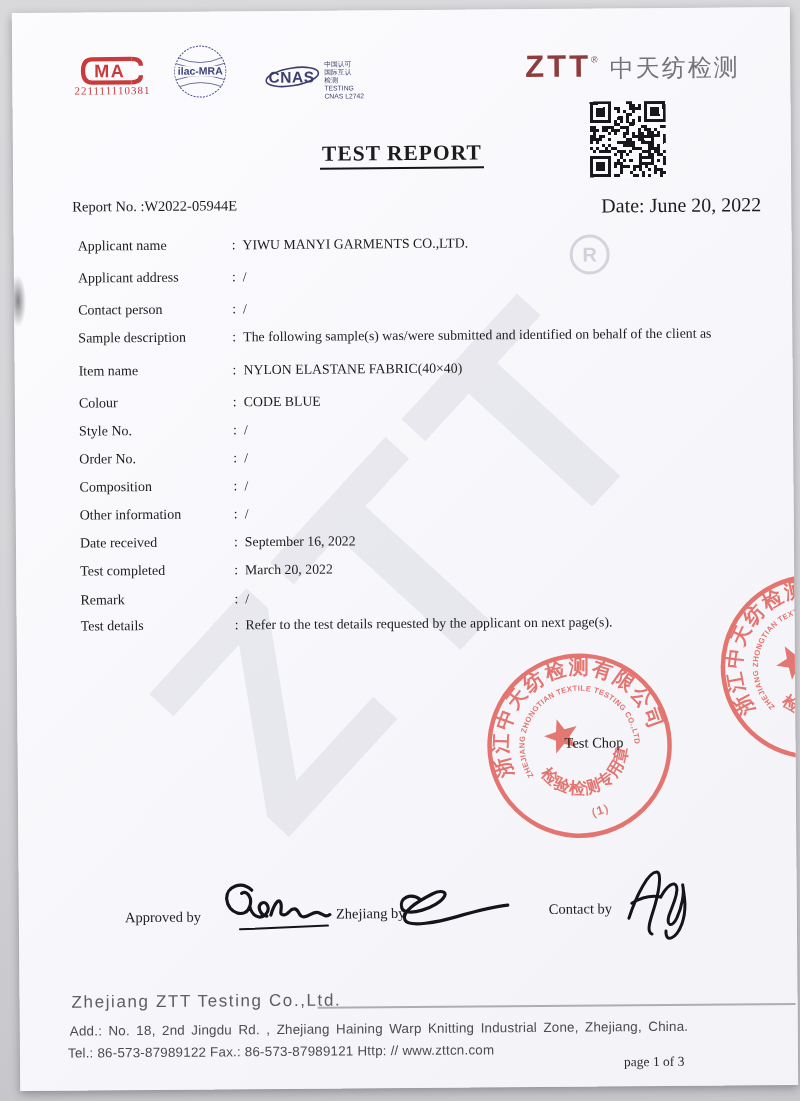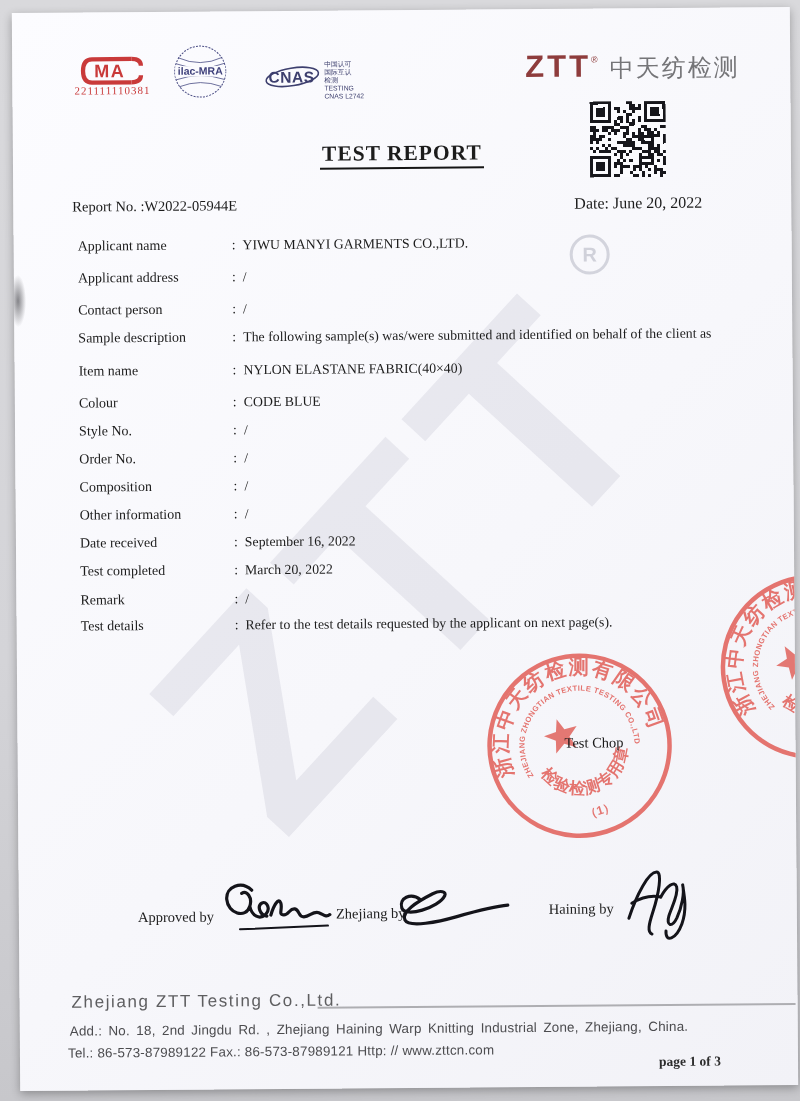--- a/index.html
+++ b/index.html
@@ -25,21 +25,21 @@
   .ztt-logo .reg{font-size:9px;color:#8e3c3c;position:relative;top:-14px;}
   .ztt-logo .cjk{font-size:24px;color:#757578;margin-left:12px;letter-spacing:2px;}
   .cnas-side{position:absolute;left:312px;top:50px;font-family:"Liberation Sans",sans-serif;
     font-size:6.8px;line-height:8px;color:#3d3f6e;}
   
   .title{position:absolute;left:0;top:131px;width:778px;text-align:center;}
   .title span{font-size:21.5px;font-weight:bold;letter-spacing:1px;
     border-bottom:2.5px solid #151515;padding:0 2px 2px 2px;}
   .qr{position:absolute;left:577px;top:93px;width:76px;height:76px;}
   .report-line{position:absolute;left:59px;top:186px;font-size:14.5px;}
-  .date-line{position:absolute;left:561px;top:186px;font-size:16px;}
+  .date-line{position:absolute;left:588px;top:186px;font-size:20px;}
   
   .row{position:absolute;left:64px;width:706px;display:flex;font-size:14px;white-space:nowrap;}
   .row .lbl{width:154px;flex:none;}
   .row .colon{flex:none;margin-right:7px;}
   .row .value{white-space:nowrap;font-size:13.8px;}
   
   .wm{position:absolute;left:30px;top:220px;width:720px;height:660px;display:flex;
     align-items:center;justify-content:center;transform:rotate(-47deg);
     font-family:"Liberation Sans",sans-serif;font-weight:bold;font-size:290px;
     color:rgba(108,113,133,0.11);letter-spacing:0.06em;pointer-events:none;}
@@ -55,21 +55,21 @@
   .sig{position:absolute;}
   .sig path{fill:none;stroke:#14141a;stroke-linecap:round;stroke-linejoin:round;}
   
   .footer-company{position:absolute;left:52px;top:980px;font-family:"Liberation Sans",sans-serif;
     font-size:17px;color:#5e5e60;letter-spacing:1.6px;}
   .footer-line{position:absolute;left:298px;top:996px;width:478px;height:1.6px;background:#aeaeb2;}
   .footer-addr{position:absolute;left:50px;top:1011px;font-family:"Liberation Sans",sans-serif;
     font-size:13.4px;color:#4c4c4f;letter-spacing:0.2px;word-spacing:2.5px;}
   .footer-tel{position:absolute;left:48px;top:1033px;font-family:"Liberation Sans",sans-serif;
     font-size:13.4px;color:#4c4c4f;letter-spacing:0.2px;}
-  .footer-page{position:absolute;left:639px;top:1046px;font-size:13.5px;color:#2d2d2d;font-weight:bold;}
+  .footer-page{position:absolute;left:604px;top:1046px;font-size:13.5px;color:#2d2d2d;}
   .smudge{position:absolute;left:-4px;top:262px;width:16px;height:52px;
     background:radial-gradient(closest-side,rgba(35,35,40,.55),rgba(35,35,40,0));}
 </style>
 </head>
 <body>
 
 <div class="paper">
 
   <svg class="abs" style="left:66px;top:42px" width="68" height="33" viewBox="0 0 128 62">
     <path d="M100,9 H26 Q9,9 9,31 Q9,53 26,53 H100" fill="none" stroke="#c93a3a" stroke-width="8"></path>
@@ -440,30 +440,30 @@
         </defs>
         <text fill="#e2625c" font-size="20" font-weight="bold" letter-spacing="2" font-family="Liberation Sans, sans-serif"><textPath startOffset="50%" text-anchor="middle" xlink:href="#sa2t">浙江中天纺检测有限公司</textPath></text>
         <text fill="#e2625c" font-size="7.6" font-weight="bold" letter-spacing="0.4" font-family="Liberation Sans, sans-serif"><textPath startOffset="50%" text-anchor="middle" xlink:href="#sa2e">ZHEJIANG ZHONGTIAN TEXTILE TESTING CO.,LTD</textPath></text>
         <text fill="#e2625c" font-size="16" font-weight="bold" letter-spacing="1" font-family="Liberation Sans, sans-serif"><textPath startOffset="50%" text-anchor="middle" xlink:href="#sa2b">检验检测专用章</textPath></text>
         <text x="100" y="172" text-anchor="middle" fill="#e2625c" font-size="12" font-weight="bold" font-family="Liberation Sans, sans-serif">（1）</text>
         <polygon transform="translate(86,86)" fill="#df5850" opacity="0.9" points="0,-18 4.41,-6.07 17.1,-5.56 7.13,2.32 10.58,14.56 0,7.5 -10.58,14.56 -7.13,2.32 -17.1,-5.56 -4.41,-6.07"></polygon>
       </g>
     </svg>
   <div class="chop">Test Chop</div>
 
-  <div class="sig-label" style="left:119px;top:897px">Approved by</div>
+  <div class="sig-label" style="left:106px;top:897px">Approved by</div>
   <svg class="sig" style="left:197px;top:866px" width="118" height="62" viewBox="0 0 118 62">
     <path stroke-width="3.2" d="M36,13 C26,3 10,9 11,22 C12,36 30,42 34,29 C37,20 31,13 26,16 M34,29 C36,39 44,43 50,37 C55,32 51,23 46,26 C41,29 44,38 51,39 M55,38 C58,28 63,20 65,26 C67,32 62,38 68,38 C73,38 74,31 79,32 C84,33 82,40 88,40 C94,40 97,34 103,36 C108,38 110,41 114,38"></path>
     <path stroke-width="2" d="M24,52 L112,49"></path>
   </svg>
   <div class="sig-label" style="left:317px;top:895px">Zhejiang by</div>
   <svg class="sig" style="left:368px;top:872px" width="126" height="55" viewBox="0 0 126 55">
     <path stroke-width="3.2" d="M34,18 C24,10 12,16 15,26 C18,36 52,26 58,14 C60,10 54,8 46,12 C30,20 14,30 18,38 C22,46 52,40 70,35 C92,29 108,25 121,24"></path>
   </svg>
-  <div class="sig-label" style="left:530px;top:892px">Haining by</div>
+  <div class="sig-label" style="left:530px;top:892px">Contact by</div>
   <svg class="sig" style="left:600px;top:852px" width="90" height="90" viewBox="0 0 90 90">
     <path stroke-width="3" d="M10,58 C18,34 30,12 38,12 C44,12 40,34 34,52 C30,64 28,72 33,74"></path>
     <path stroke-width="3" d="M13,43 C23,37 33,35 42,37"></path>
     <path stroke-width="3" d="M42,37 C48,26 56,20 58,27 C60,34 53,47 50,56 C47,66 53,68 58,58 C63,47 66,33 64,25 C66,38 68,50 63,64 C57,80 46,83 47,71"></path>
   </svg>
 
   <div class="footer-company">Zhejiang ZTT Testing Co.,Ltd.</div>
   <div class="footer-line"></div>
   <div class="footer-addr">Add.: No. 18,  2nd Jingdu Rd. ,  Zhejiang Haining Warp Knitting Industrial Zone,  Zhejiang,  China.</div>
   <div class="footer-tel">Tel.: 86-573-87989122  Fax.: 86-573-87989121  Http: //  www.zttcn.com</div>

